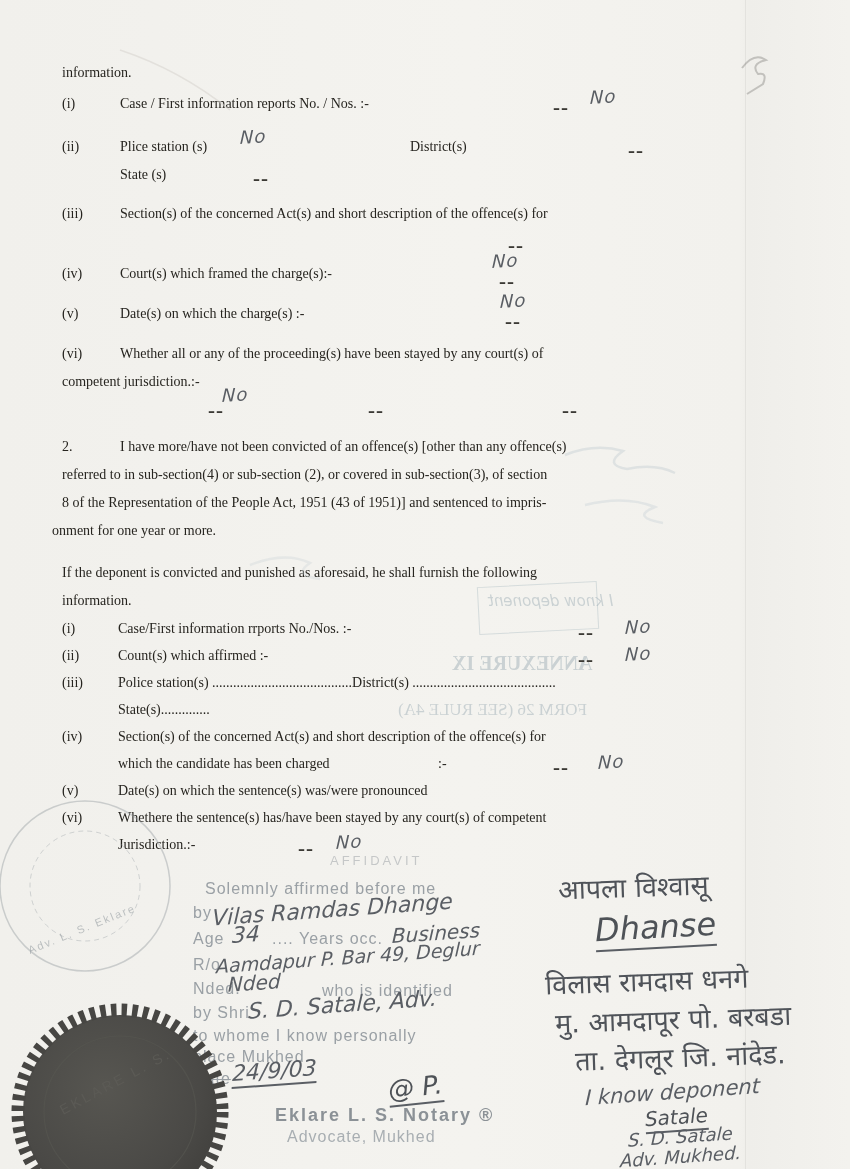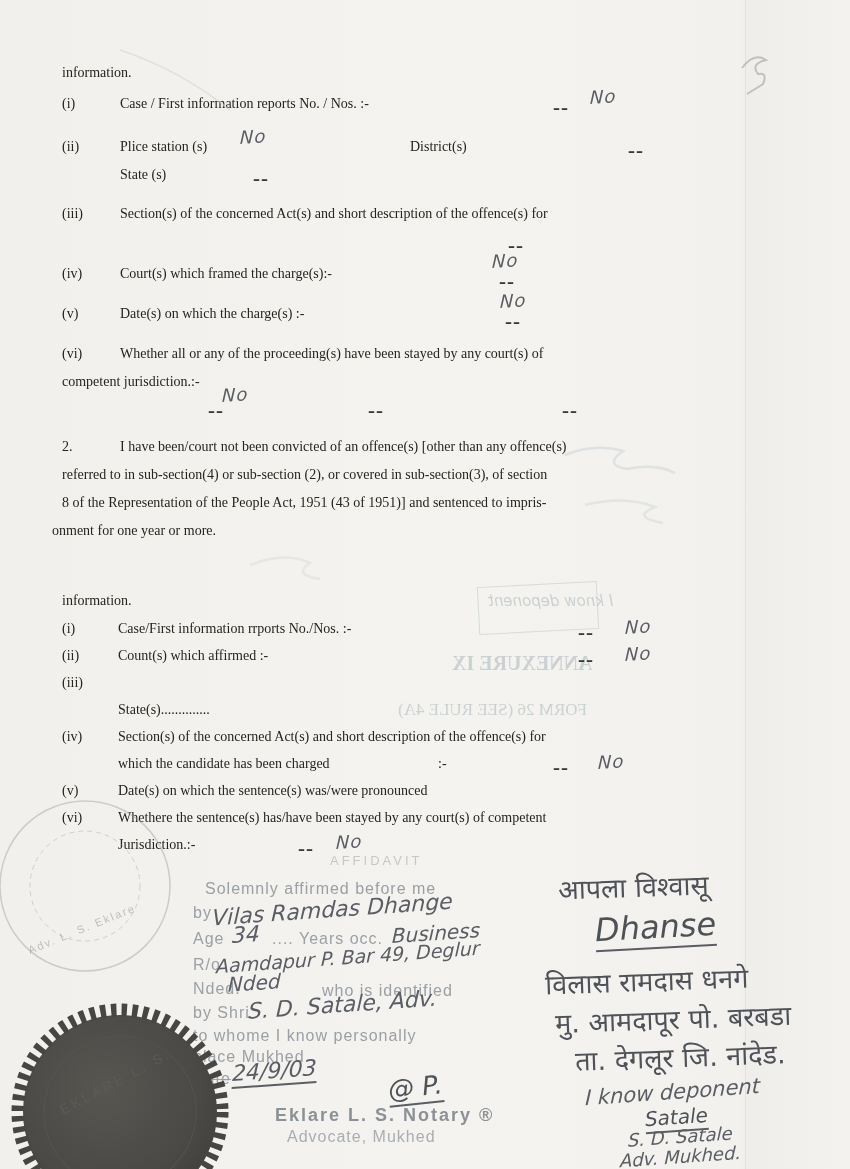--- a/index.html
+++ b/index.html
@@ -67,43 +67,45 @@
   <div class="t" style="left:62px;top:345px">(vi)</div>
   <div class="t" style="left:120px;top:345px">Whether all or any of the proceeding(s) have been stayed by any court(s) of</div>
   <div class="t" style="left:62px;top:373px">competent jurisdiction.:-</div>
 
   <div class="dash" style="left:208px;top:398px">--</div>
   <div class="hand hand-no" style="left:222px;top:384px">No</div>
   <div class="dash" style="left:368px;top:398px">--</div>
   <div class="dash" style="left:562px;top:398px">--</div>
 
   <div class="t" style="left:62px;top:438px">2.</div>
-  <div class="t" style="left:120px;top:438px">I have been/court not been convicted of an offence(s) [other than any offence(s)</div>
+  <div class="t" style="left:120px;top:438px">I have more/have not been convicted of an offence(s) [other than any offence(s)</div>
   <div class="t" style="left:62px;top:466px">referred to in sub-section(4) or sub-section (2), or covered in sub-section(3), of section</div>
   <div class="t" style="left:62px;top:494px">8 of the Representation of the People Act, 1951 (43 of 1951)] and sentenced to impris-</div>
   <div class="t" style="left:52px;top:522px">onment for one year or more.</div>
 
+  <div class="t" style="left:62px;top:564px">If the deponent is convicted and punished as aforesaid, he shall furnish the following</div>
   <div class="t" style="left:62px;top:592px">information.</div>
 
   <div class="ghost-box"></div>
   <div class="ghost" style="left:488px;top:592px;font-size:15px;font-family:'DejaVu Sans',sans-serif;font-style:italic">I know deponent</div>
   <div class="ghost" style="left:452px;top:652px;font-size:20px;font-weight:bold">ANNEXURE IX</div>
   <div class="ghost" style="left:398px;top:700px;font-size:17px">FORM 26 (SEE RULE 4A)</div>
 
   <div class="t" style="left:62px;top:620px">(i)</div>
   <div class="t" style="left:118px;top:620px">Case/First information rrports No./Nos. :-</div>
   <div class="dash" style="left:578px;top:620px">--</div>
   <div class="hand hand-no" style="left:625px;top:616px">No</div>
 
   <div class="t" style="left:62px;top:647px">(ii)</div>
   <div class="t" style="left:118px;top:647px">Count(s) which affirmed :-</div>
   <div class="dash" style="left:578px;top:647px">--</div>
   <div class="hand hand-no" style="left:625px;top:643px">No</div>
 
   <div class="t" style="left:62px;top:674px">(iii)</div>
+  <div class="t" style="left:118px;top:674px">Police station(s) ........................................District(s) .........................................</div>
   <div class="t" style="left:118px;top:701px">State(s)..............</div>
 
   <div class="t" style="left:62px;top:728px">(iv)</div>
   <div class="t" style="left:118px;top:728px">Section(s) of the concerned Act(s) and short description of the offence(s) for</div>
   <div class="t" style="left:118px;top:755px">which the candidate has been charged</div>
   <div class="t" style="left:438px;top:755px">:-</div>
   <div class="dash" style="left:553px;top:755px">--</div>
   <div class="hand hand-no" style="left:598px;top:751px">No</div>
 
   <div class="t" style="left:62px;top:782px">(v)</div>

